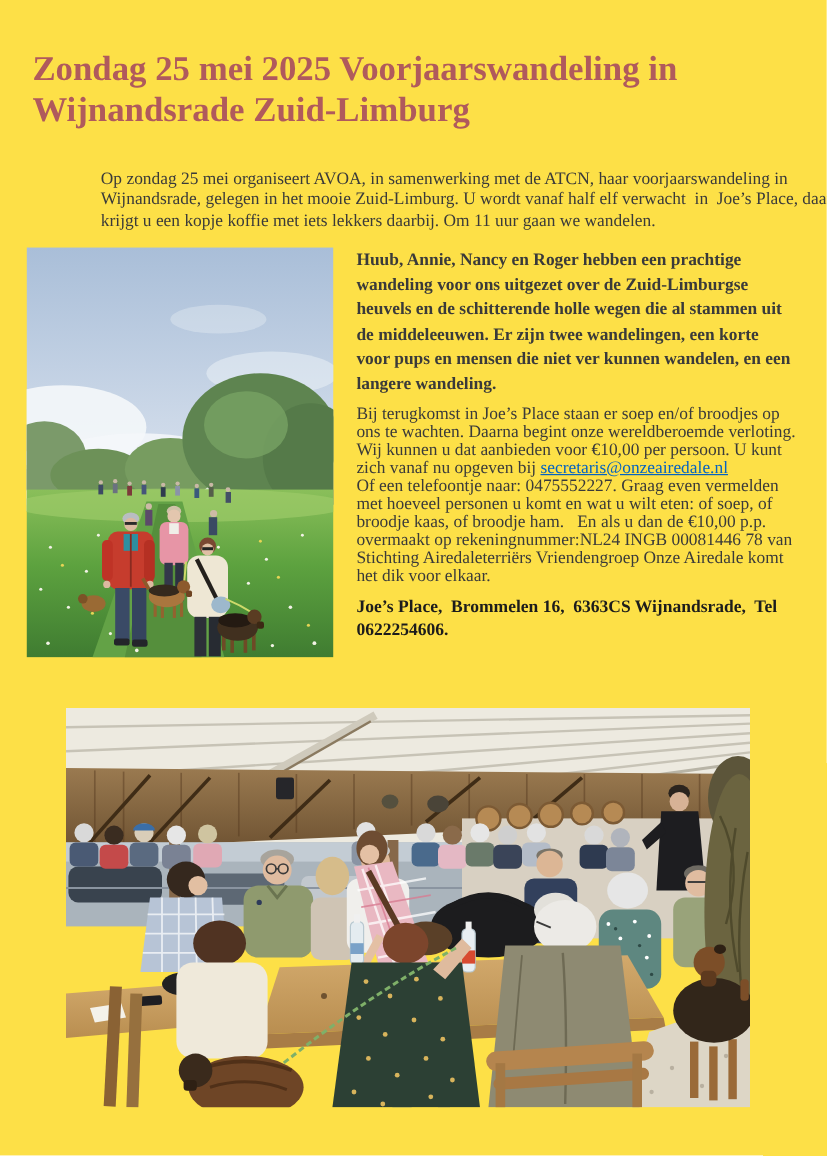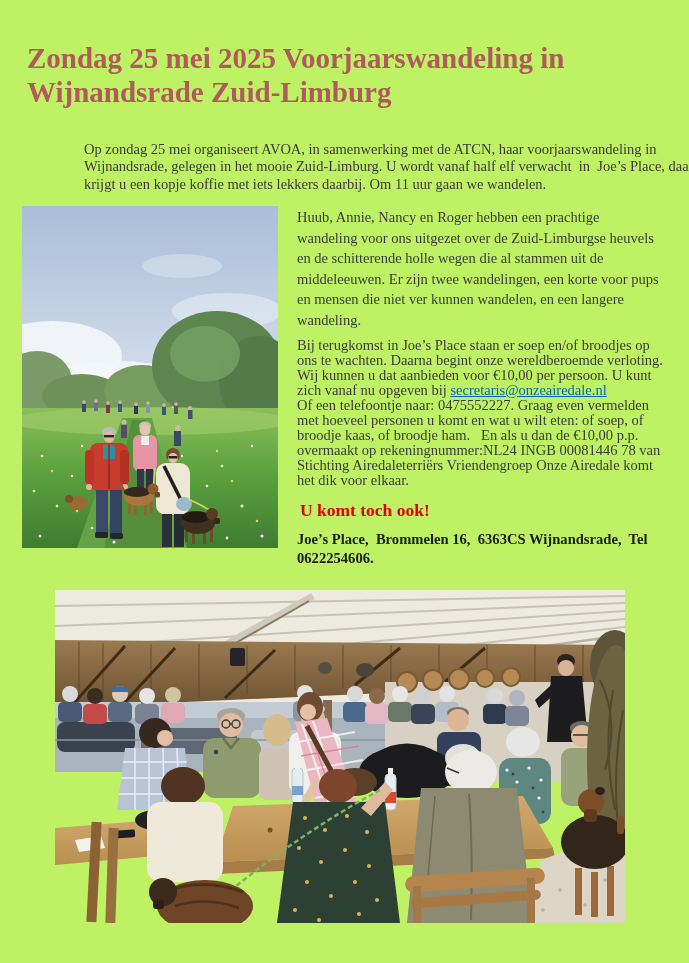--- a/index.html
+++ b/index.html
@@ -1,33 +1,33 @@
 <!DOCTYPE html>
 <html lang="nl"><head>
 <meta charset="utf-8">
 <style>
   html,body{margin:0;padding:0;background:#ffffff;}
   .page{
-    position:relative;width:689px;height:963px;background:#bef264;
+    position:relative;width:689px;height:963px;background:#fde047;
     font-family:"Liberation Serif", serif;color:#3a3a3a;overflow:hidden;
   }
   .doc-title{
     position:absolute;left:27px;top:22px;width:600px;
     font-size:29px;line-height:34px;font-weight:bold;color:#b05a5c;
   }
   .intro{
     position:absolute;left:36px;top:126px;width:622px;
     font-size:14.5px;line-height:17.6px;white-space:pre-wrap;margin-left:48px;
   }
   .photo{position:absolute;overflow:hidden;}
   .photo svg{display:block;width:100%;height:100%;}
   .walk-photo{left:22px;top:206px;width:256px;height:342px;}
   .terrace-photo{left:55px;top:590px;width:570px;height:333px;}
   .right-col{position:absolute;left:297px;top:207px;width:366px;font-size:14.5px;}
-  .para1{line-height:20.5px;margin:0;}
+  .para1{line-height:20.5px;margin:0;font-weight:bold;}
   .para2{line-height:15px;margin:8px 0 0 0;white-space:pre-wrap;}
   .email-link{color:#0563c1;text-decoration:underline;cursor:pointer;}
   .cta{margin:11px 0 0 3px;font-size:17.5px;font-weight:bold;color:#e00000;line-height:22px;}
   .address{margin:9px 0 0 0;font-weight:bold;font-size:14.6px;line-height:19px;color:#1c1c1c;white-space:pre-wrap;}
 </style>
 </head>
 <body>
 
 <div class="page">
 
@@ -201,21 +201,20 @@
       <g>
         <ellipse cx="56" cy="297" rx="10" ry="7" fill="#9a6a34"></ellipse>
         <circle cx="47" cy="293" r="4" fill="#7c5226"></circle>
       </g>
     </svg>
   </div>
 
   <div class="right-col">
     <p class="para1">Huub, Annie, Nancy en Roger hebben een prachtige wandeling voor ons uitgezet over de Zuid-Limburgse heuvels en de schitterende holle wegen die al stammen uit de middeleeuwen. Er zijn twee wandelingen, een korte voor pups en mensen die niet ver kunnen wandelen, en een langere wandeling.</p>
     <p class="para2"><span>Bij terugkomst in Joe’s Place staan er soep en/of broodjes op ons te wachten. Daarna begint onze wereldberoemde verloting. Wij kunnen u dat aanbieden voor €10,00 per persoon. U kunt zich vanaf nu opgeven bij </span><a class="email-link">secretaris@onzeairedale.nl</a><br><span>Of een telefoontje naar: 0475552227. Graag even vermelden met hoeveel personen u komt en wat u wilt eten: of soep, of broodje kaas, of broodje ham.   En als u dan de €10,00 p.p. overmaakt op rekeningnummer:NL24 INGB 00081446 78 van Stichting Airedaleterriërs Vriendengroep Onze Airedale komt het dik voor elkaar.</span></p>
-    <p class="cta">U komt toch ook!</p>
     <p class="address">Joe’s Place,  Brommelen 16,  6363CS Wijnandsrade,  Tel 0622254606.</p>
   </div>
 
   <div class="photo terrace-photo">
     <svg viewBox="0 0 570 333" preserveAspectRatio="none">
       <defs>
         <linearGradient id="woodg" x1="0" y1="0" x2="0" y2="1">
           <stop offset="0" stop-color="#9a7a50"></stop>
             <stop offset="1" stop-color="#6e5232"></stop>
         </linearGradient>

